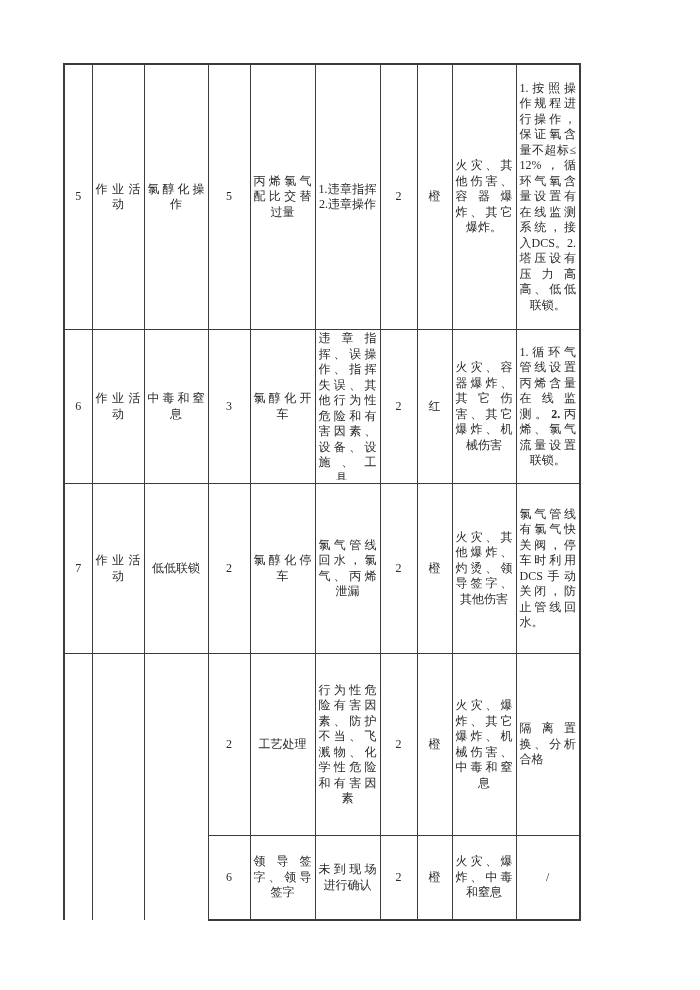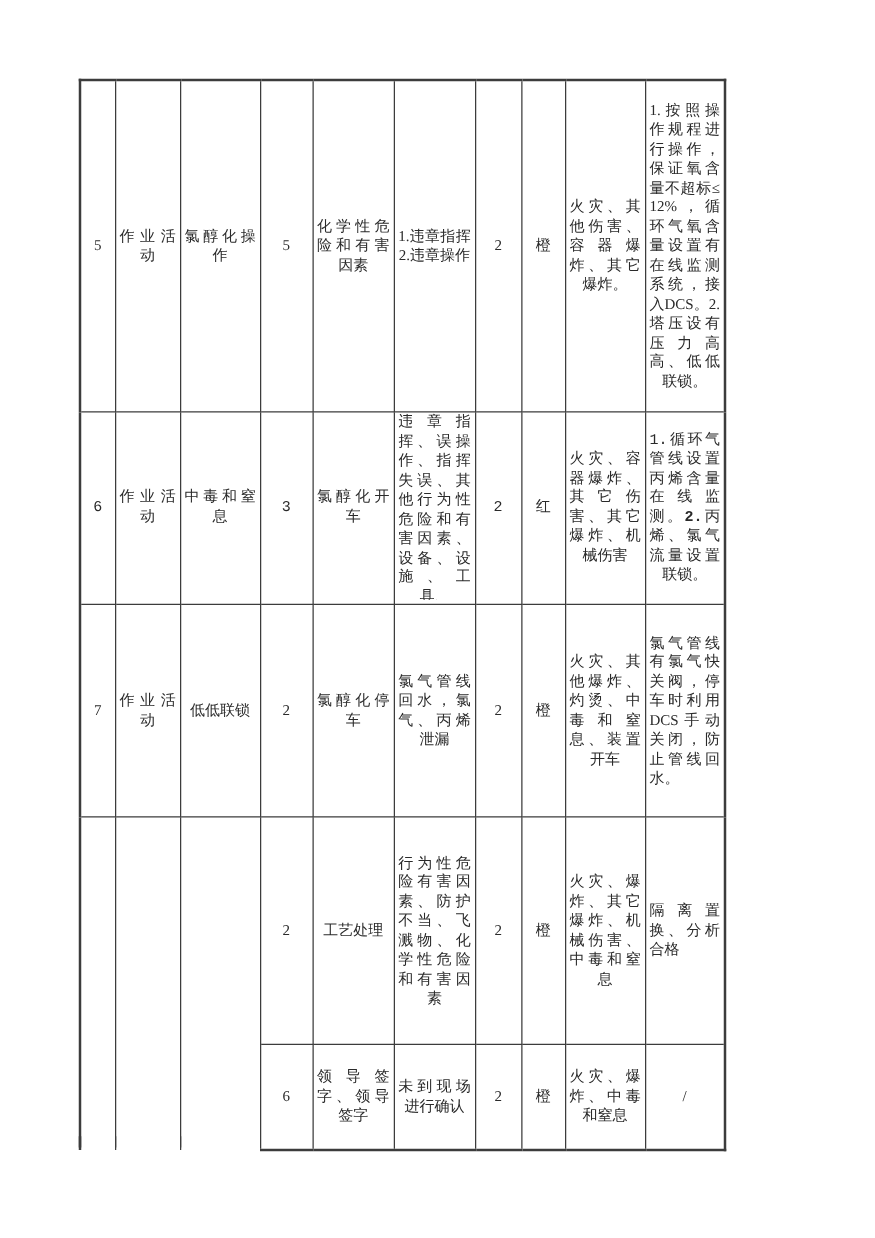--- a/index.html
+++ b/index.html
@@ -29,21 +29,21 @@
     word-break:break-all;
   }
   
   tr.r1 td{border-top:2px solid #3c3c3c;}
   td.first{border-left:2px solid #3c3c3c;}
   td.last{border-right:2px solid #3c3c3c;}
   tr.r5 td{border-bottom:2px solid #3c3c3c;}
   td.no-bottom{border-bottom:none !important;}
   
   tr.r1 td{height:262px;}
-  tr.r2 td{height:151px;font-family:Liberation Mono, monospace;}
+  tr.r2 td{height:151px;}
   tr.r3 td{height:167px;}
   tr.r4 td{height:179px;}
   tr.r5 td{height:81px;}
   td.vtop{vertical-align:top;}
   td.last-left{text-align-last:left;margin-left:13px;}
   .clipbox{height:149px;overflow:hidden;}
   .bold{font-weight:700;}
   
   .ext{position:absolute;top:909px;height:9px;background:#3c3c3c;}
   .ext-a{left:63px;width:2px;}
@@ -66,21 +66,21 @@
         <col style="width:35px">
         <col style="width:64px">
       <col style="width:64px">
     </colgroup>
     <tbody>
         <tr class="r1">
       <td class="first">5</td>
       <td>作业活动</td>
       <td>氯醇化操作</td>
       <td>5</td>
-      <td>化学性危险和有害因素</td>
+      <td>丙烯氯气配比交替过量</td>
       <td>1.违章指挥2.违章操作</td>
       <td>2</td>
       <td>橙</td>
       <td>火灾、其他伤害、容器爆炸、其它爆炸。</td>
       <td class="last">1.按照操作规程进行操作，保证氧含量不超标≤12%，循环气氧含量设置有在线监测系统，接入DCS。2.塔压设有压力高高、低低联锁。</td>
     </tr>
     <tr class="r2">
       <td class="first">6</td>
       <td>作业活动</td>
       <td>中毒和窒息</td>
@@ -96,21 +96,21 @@
     </tr>
     <tr class="r3">
       <td class="first">7</td>
       <td>作业活动</td>
       <td>低低联锁</td>
       <td>2</td>
       <td>氯醇化停车</td>
       <td>氯气管线回水，氯气、丙烯泄漏</td>
       <td>2</td>
       <td>橙</td>
-      <td>火灾、其他爆炸、灼烫、中毒和窒息、装置开车</td>
+      <td>火灾、其他爆炸、灼烫、领导签字、其他伤害</td>
       <td class="last last-left">氯气管线有氯气快关阀，停车时利用DCS手动关闭，防止管线回水。</td>
     </tr>
     <tr class="r4">
       <td class="first no-bottom" rowspan="2"></td>
       <td class="no-bottom" rowspan="2"></td>
       <td class="no-bottom" rowspan="2"></td>
       <td>2</td>
       <td>工艺处理</td>
       <td>行为性危险有害因素、防护不当、飞溅物、化学性危险和有害因素</td>
       <td>2</td>

